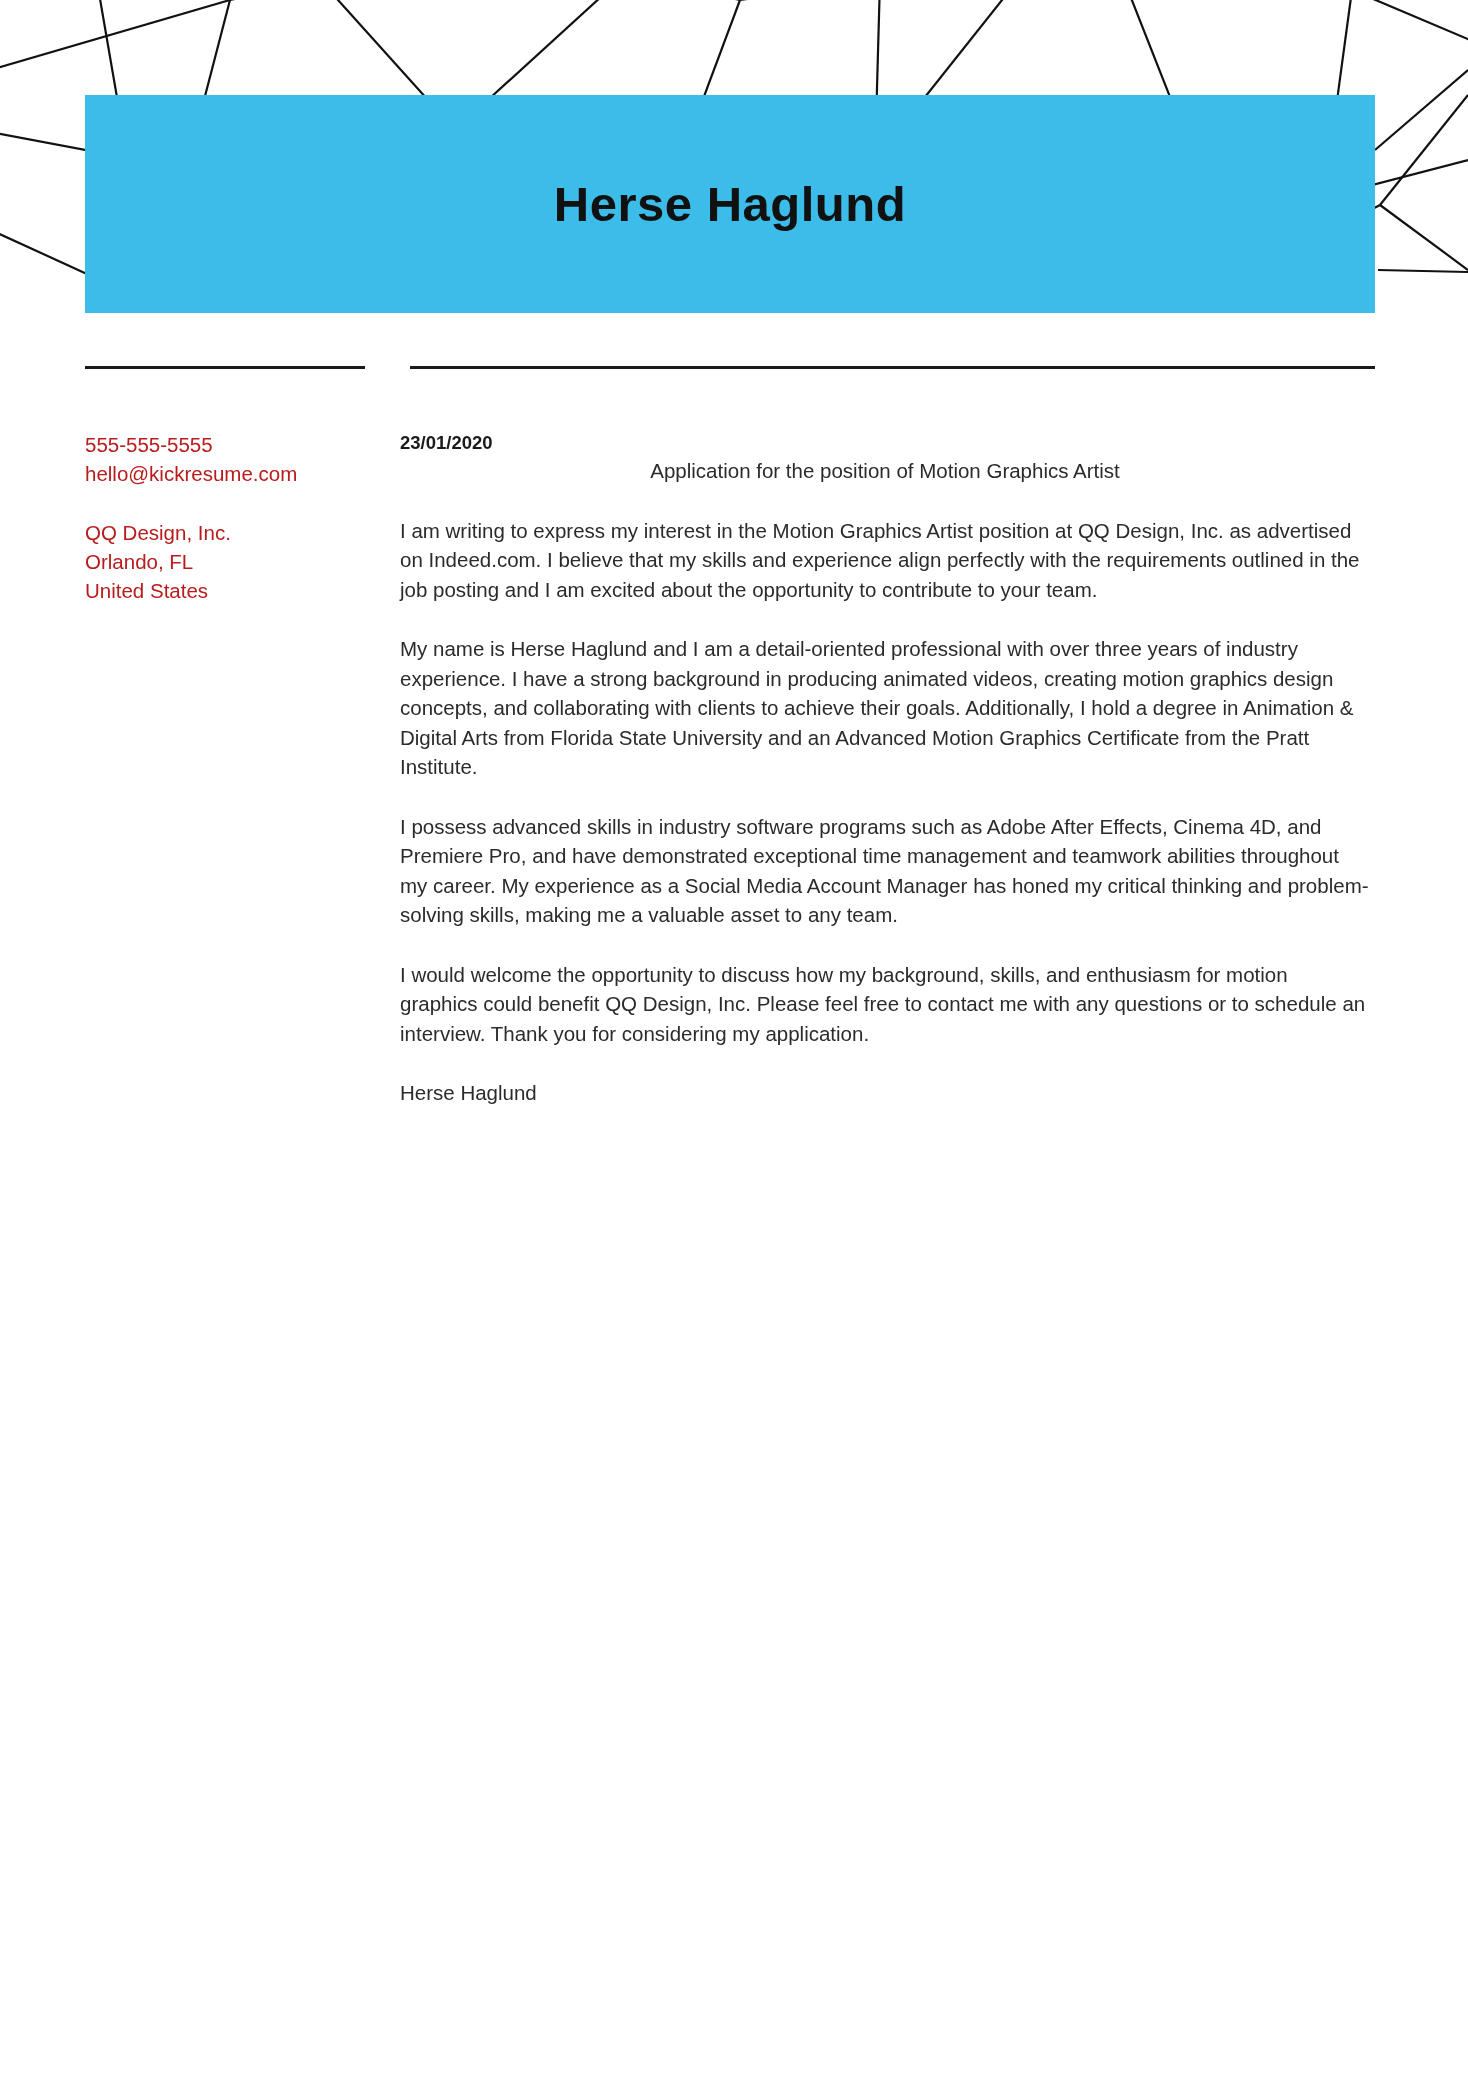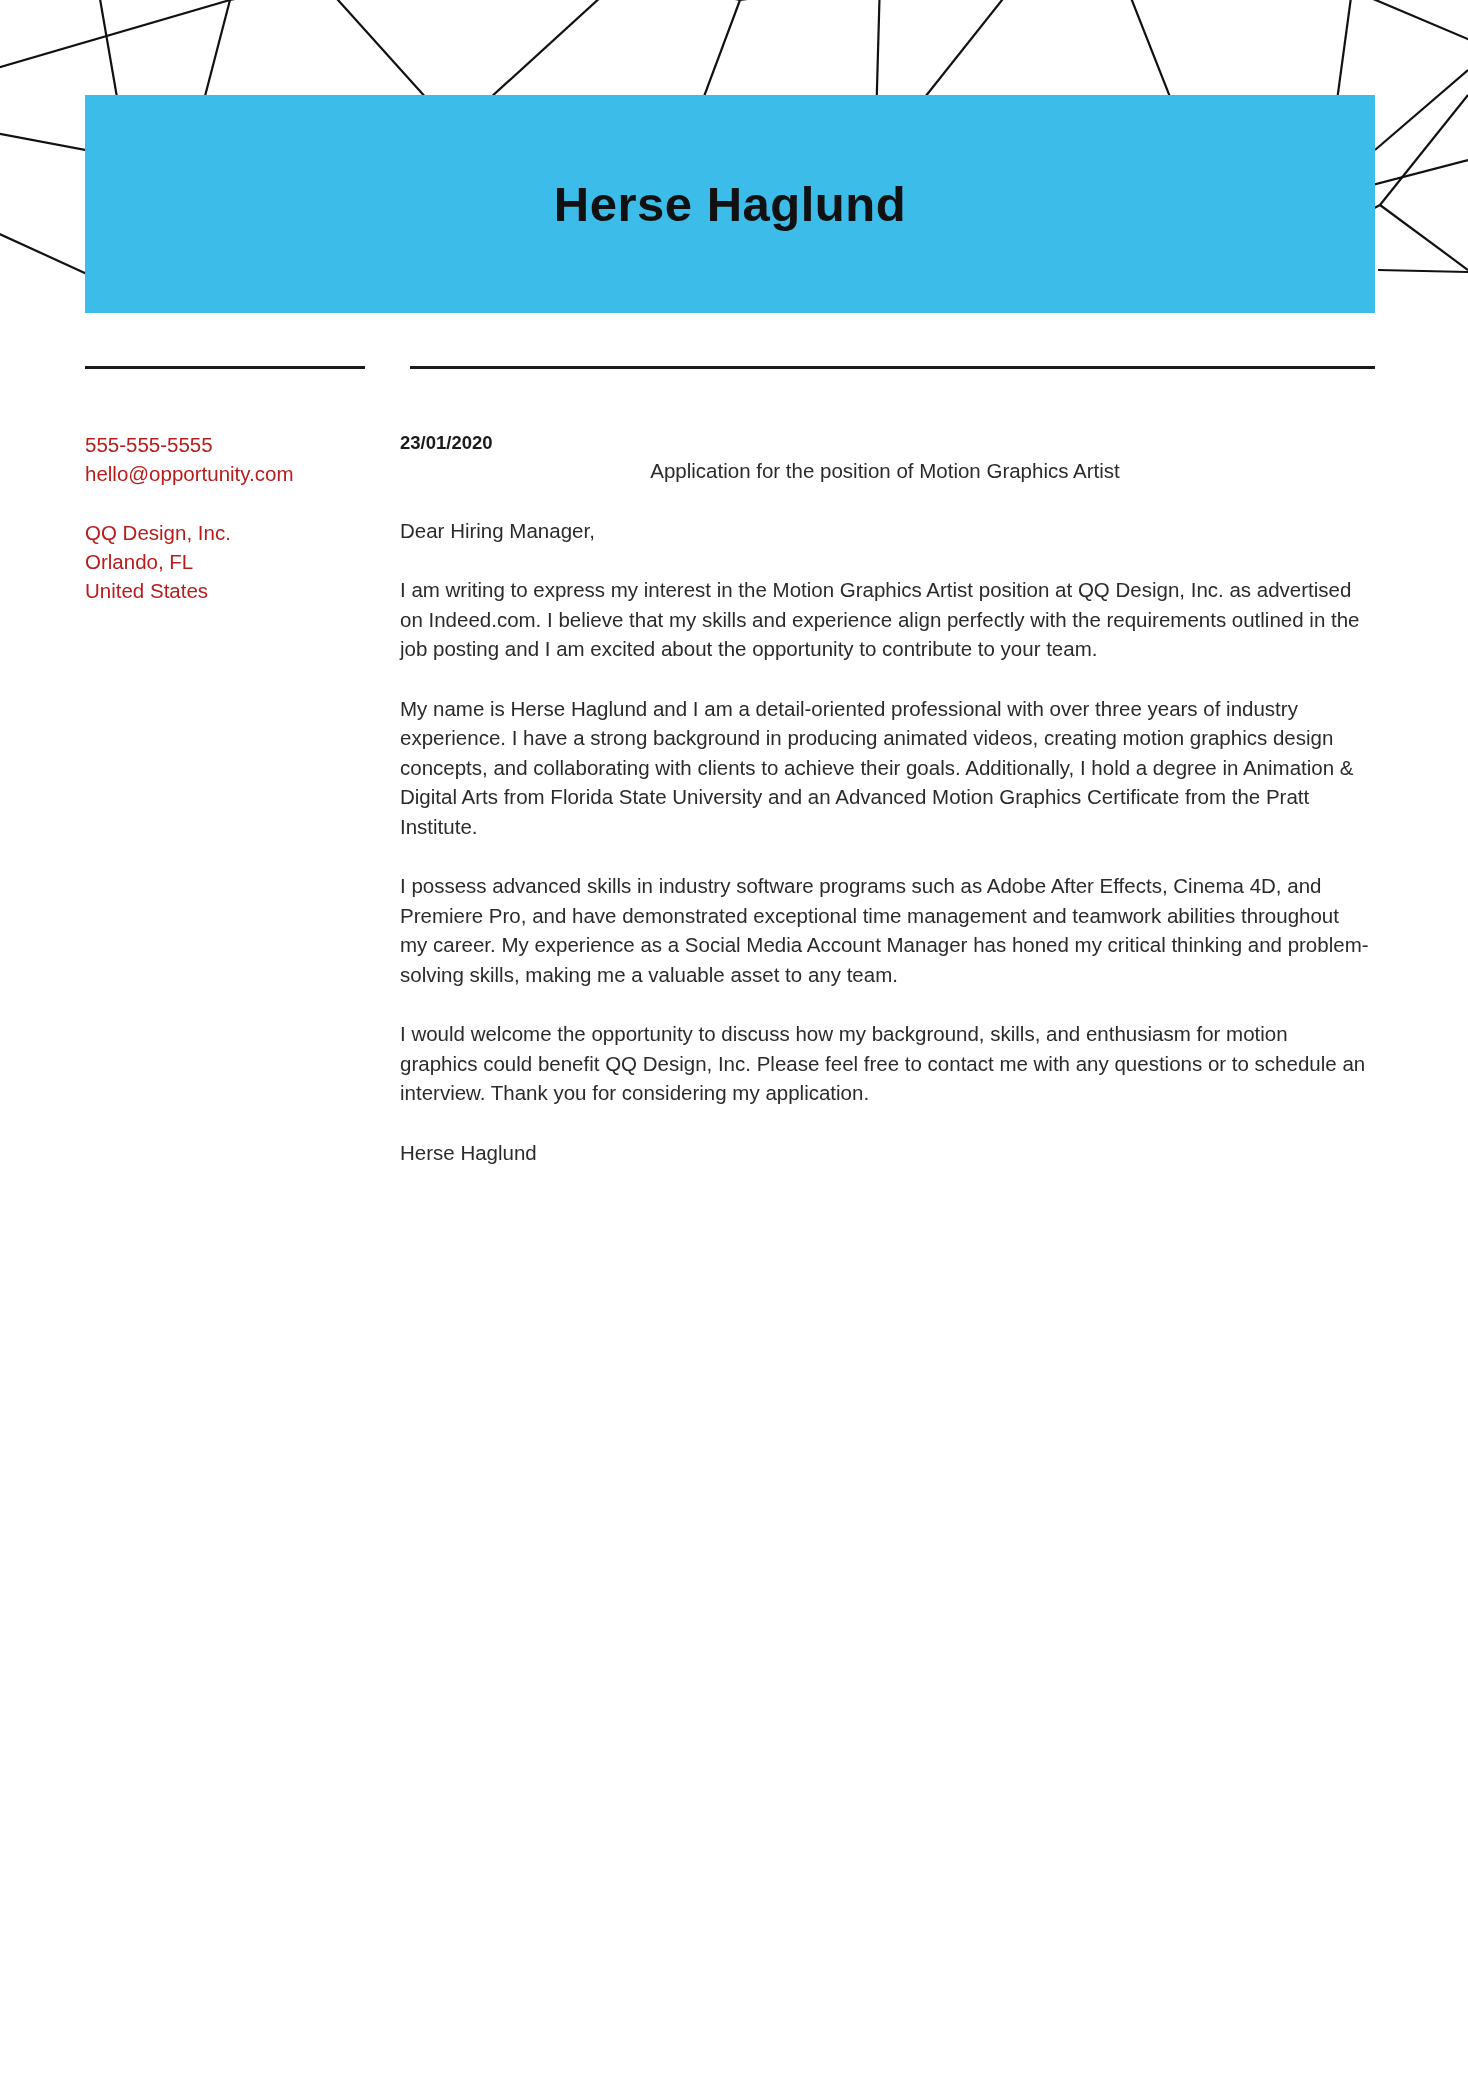--- a/index.html
+++ b/index.html
@@ -151,33 +151,32 @@
   <div id="header-band">
     <div id="header-name">Herse Haglund</div>
   </div>
 
   <div class="rule" id="rule-left"></div>
   <div class="rule" id="rule-right"></div>
 
   <div id="sidebar">
     <div class="sb-block">
       <div class="sb-line">555-555-5555</div>
-      <div class="sb-line">hello@opportunity.com</div>
+      <div class="sb-line">hello@kickresume.com</div>
     </div>
     <div class="sb-block">
       <div class="sb-line">QQ Design, Inc.</div>
       <div class="sb-line">Orlando, FL</div>
       <div class="sb-line">United States</div>
     </div>
   </div>
 
   <div id="letter">
     <div id="letter-date">23/01/2020</div>
     <div id="letter-subject">Application for the position of Motion Graphics Artist</div>
-    <div id="letter-salutation">Dear Hiring Manager,</div>
 
     <p class="para">I am writing to express my interest in the Motion Graphics Artist position at QQ Design, Inc. as advertised on Indeed.com. I believe that my skills and experience align perfectly with the requirements outlined in the job posting and I am excited about the opportunity to contribute to your team.</p>
     <p class="para">My name is Herse Haglund and I am a detail-oriented professional with over three years of industry experience. I have a strong background in producing animated videos, creating motion graphics design concepts, and collaborating with clients to achieve their goals. Additionally, I hold a degree in Animation &amp; Digital Arts from Florida State University and an Advanced Motion Graphics Certificate from the Pratt Institute.</p>
     <p class="para">I possess advanced skills in industry software programs such as Adobe After Effects, Cinema 4D, and Premiere Pro, and have demonstrated exceptional time management and teamwork abilities throughout my career. My experience as a Social Media Account Manager has honed my critical thinking and problem-solving skills, making me a valuable asset to any team.</p>
     <p class="para">I would welcome the opportunity to discuss how my background, skills, and enthusiasm for motion graphics could benefit QQ Design, Inc. Please feel free to contact me with any questions or to schedule an interview. Thank you for considering my application.</p>
 
     <div id="closing-name">Herse Haglund</div>
   </div>
 
 </div>

